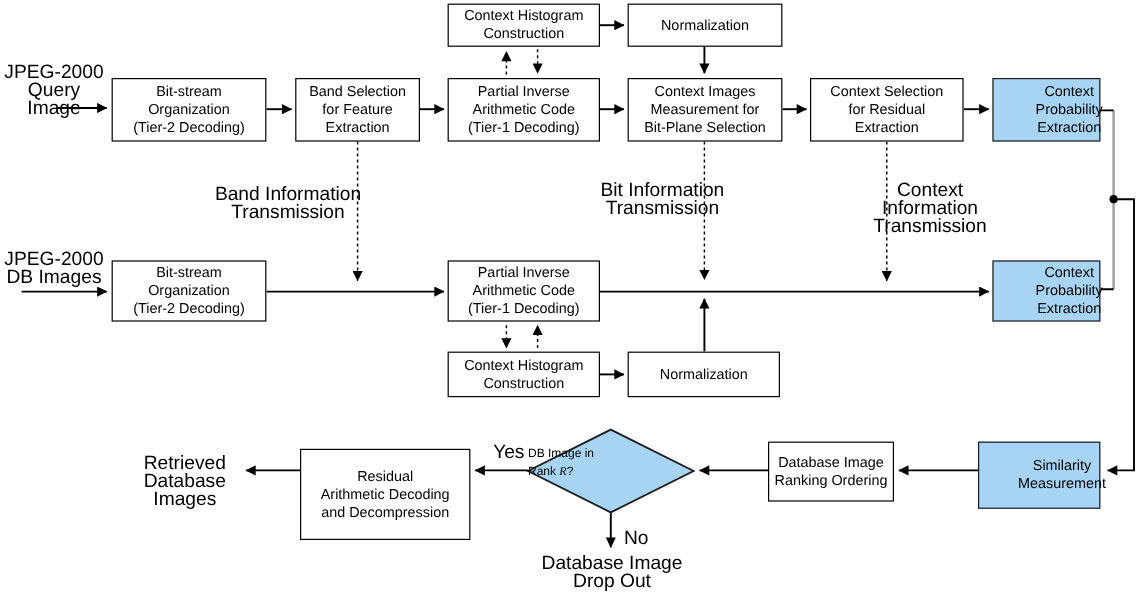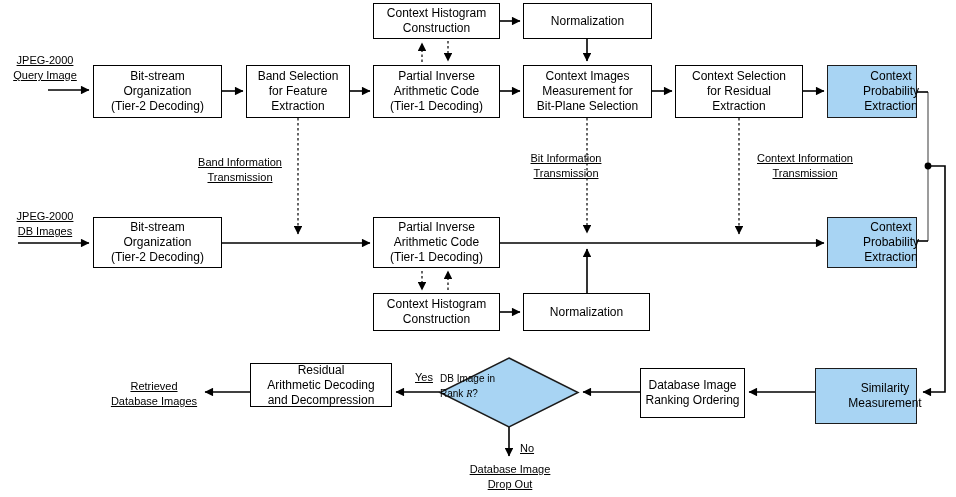--- a/index.html
+++ b/index.html
@@ -25,21 +25,21 @@
   .box{
     position:absolute;box-sizing:border-box;
     display:flex;align-items:center;justify-content:center;
     text-align:center;white-space:pre-line;
     background:var(--box-fill);border:1.5px solid var(--box-border);
     font-size:12px;line-height:15px;
   }
   .box.hl{background:var(--hl-fill);border-color:var(--hl-border);padding-left:38px;}
   .lbl{
     position:absolute;text-align:center;white-space:pre-line;
-    font-size:11px;line-height:15px;text-decoration:underline;
+    font-size:16px;line-height:15px;
   }
   .lbl.left{text-align:left;margin-top:14px;}
   .dmtext{
     position:absolute;left:440px;top:371px;width:138px;
     text-align:left;font-size:10px;line-height:15px;
   }
   .dmtext i{font-family:"Liberation Serif",serif;}
 </style>
 </head>
 <body>
@@ -122,42 +122,42 @@
 Arithmetic Code
 (Tier-1 Decoding)</div>
   <div class="box hl" style="left:827px;top:217px;width:90px;height:51px">Context
 Probability
 Extraction</div>
 
   <div class="box" style="left:373px;top:293px;width:127px;height:38px">Context Histogram
 Construction</div>
   <div class="box" style="left:523px;top:293px;width:127px;height:38px">Normalization</div>
 
-  <div class="box" style="left:250px;top:363px;width:142px;height:44px">Residual
+  <div class="box" style="left:250px;top:374px;width:142px;height:76px">Residual
 Arithmetic Decoding
 and Decompression</div>
   <div class="box" style="left:640px;top:368px;width:105px;height:50px">Database Image
 Ranking Ordering</div>
   <div class="box hl" style="left:815px;top:368px;width:102px;height:56px">Similarity
 Measurement</div>
 
   <div class="dmtext">
     <span>DB Image in</span><br>
     <span>Rank </span><i>R</i><span>?</span>
   </div>
 
   <div class="lbl" style="left:0;top:53px;width:90px">JPEG-2000
 Query Image</div>
   <div class="lbl" style="left:0;top:209px;width:90px">JPEG-2000
 DB Images</div>
   <div class="lbl" style="left:178px;top:155px;width:124px">Band Information
 Transmission</div>
-  <div class="lbl" style="left:504px;top:151px;width:124px">Bit Information
+  <div class="lbl" style="left:490px;top:151px;width:124px">Bit Information
 Transmission</div>
-  <div class="lbl" style="left:743px;top:151px;width:124px">Context Information
+  <div class="lbl" style="left:713px;top:151px;width:124px">Context Information
 Transmission</div>
   <div class="lbl" style="left:92px;top:379px;width:124px">Retrieved
 Database Images</div>
   <div class="lbl" style="left:406px;top:370px;width:36px">Yes</div>
   <div class="lbl left" style="left:520px;top:427px;width:36px">No</div>
   <div class="lbl" style="left:448px;top:462px;width:124px">Database Image
 Drop Out</div>
 
 </div>
 

